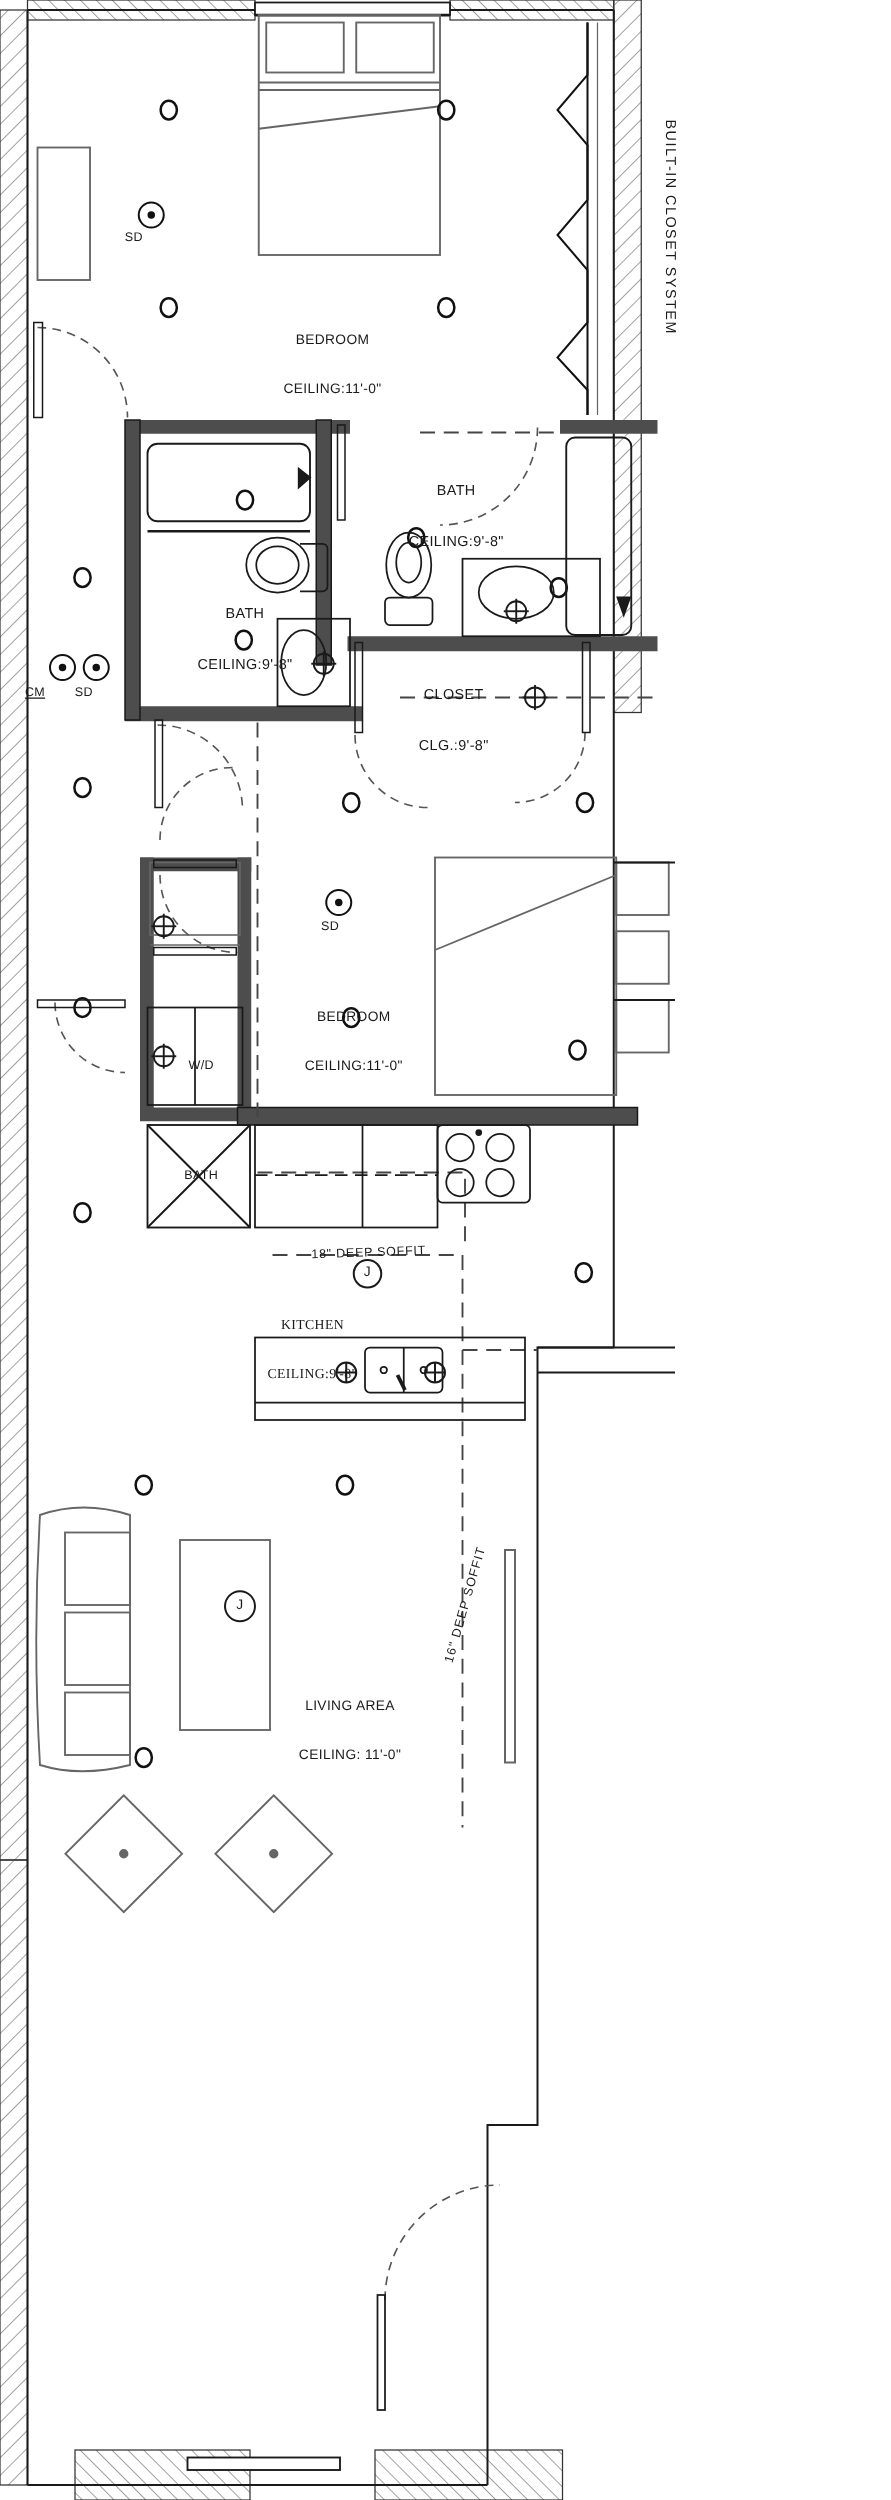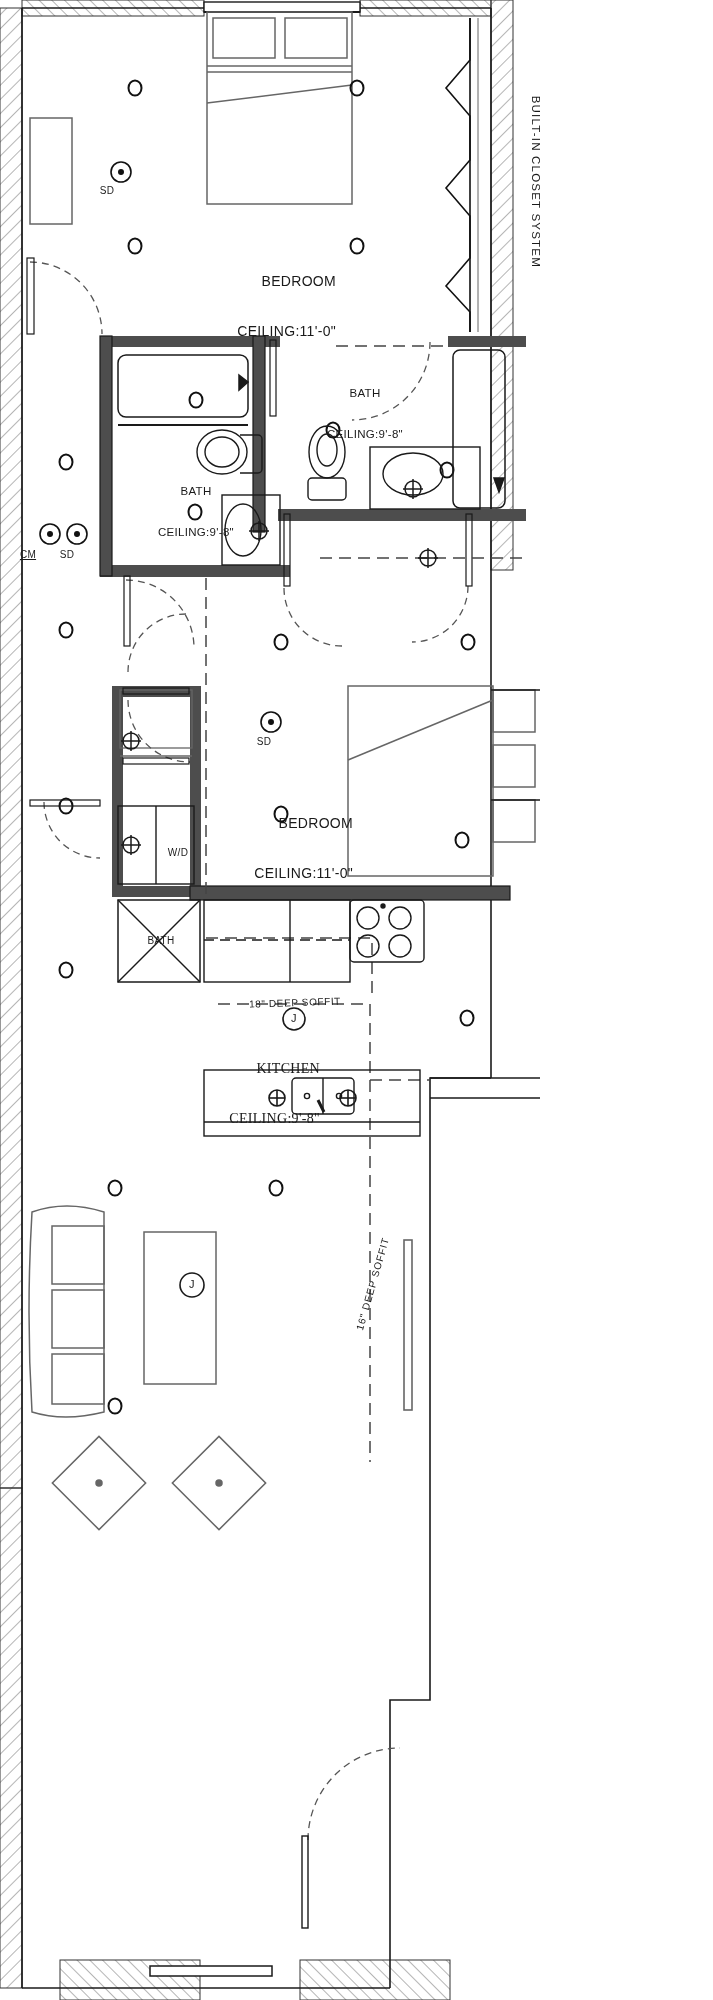--- a/index.html
+++ b/index.html
@@ -1,21 +1,21 @@
 <!DOCTYPE html>
 <html><head>
 <meta charset="utf-8">
 <style>
   html,body{margin:0;padding:0;background:#ffffff;}
   body{font-family:"Liberation Sans", sans-serif;}
   #plan{position:relative;width:713px;height:2000px;background:#ffffff;overflow:hidden;}
   svg{position:absolute;top:0;left:0;}
   .lbl{position:absolute;font-family:"Liberation Sans", sans-serif;color:#1a1a1a;
        text-align:center;white-space:pre;letter-spacing:.3px;line-height:1.18;}
-  .rm{font-size:14px;text-align:right;}
+  .rm{font-size:11px;}
   .rm2{font-size:11.5px;}
   .tiny{font-size:10px;}
   .vert{transform-origin:center center;}
 </style>
 </head>
 <body>
 
 <div id="plan">
 
 <svg width="713" height="2000" viewBox="0 0 713 2000">
@@ -320,41 +320,49 @@
 <div class="lbl rm2" style="left:126px;top:458px;width:140px;">
   <div>BATH</div>
   <div>CEILING:9'-8"</div>
 </div>
 
 <div class="lbl rm2" style="left:295px;top:360px;width:140px;">
   <div>BATH</div>
   <div>CEILING:9'-8"</div>
 </div>
 
+<div class="lbl rm2" style="left:293px;top:523px;width:140px;">
+  <div>CLOSET</div>
+  <div>CLG.:9'-8"</div>
+</div>
 
 <div class="lbl rm" style="left:213px;top:782px;width:140px;">
   <div>BEDROOM</div>
   <div>CEILING:11'-0"</div>
 </div>
 
 <div class="lbl rm" style="left:180px;top:1028px;width:140px;font-family:Liberation Serif, serif;">
   <div>KITCHEN</div>
   <div>CEILING:9'-8"</div>
 </div>
 
+<div class="lbl rm" style="left:200px;top:1333px;width:160px;">
+  <div>LIVING AREA</div>
+  <div>CEILING: 11'-0"</div>
+</div>
 
 <div class="lbl rm2 vert" style="left:440px;top:175px;width:190px;transform:rotate(90deg);letter-spacing:1.2px;">BUILT-IN CLOSET SYSTEM</div>
 
 <div class="lbl tiny" style="left:220px;top:997px;width:150px;transform:rotate(-2deg);letter-spacing:.6px;">18" DEEP SOFFIT</div>
 
 <div class="lbl tiny vert" style="left:298px;top:1278px;width:150px;transform:rotate(-74deg);letter-spacing:.9px;">16" DEEP SOFFIT</div>
 
 <div class="lbl tiny" style="left:131px;top:935px;width:60px;">BATH</div>
 
-<div class="lbl tiny" style="left:148px;top:847px;width:60px;">W/D</div>
+<div class="lbl tiny" style="left:131px;top:847px;width:60px;">W/D</div>
 
 <div class="lbl tiny" style="left:92px;top:185px;width:30px;">SD</div>
 <div class="lbl tiny" style="left:13px;top:549px;width:30px;text-decoration:underline;">CM</div>
 <div class="lbl tiny" style="left:52px;top:549px;width:30px;">SD</div>
 <div class="lbl tiny" style="left:249px;top:736px;width:30px;">SD</div>
 
 <div class="lbl tiny" style="left:286px;top:1012px;width:16px;font-size:11px;">J</div>
 <div class="lbl tiny" style="left:184px;top:1278px;width:16px;font-size:11px;">J</div>
 
 </div>

